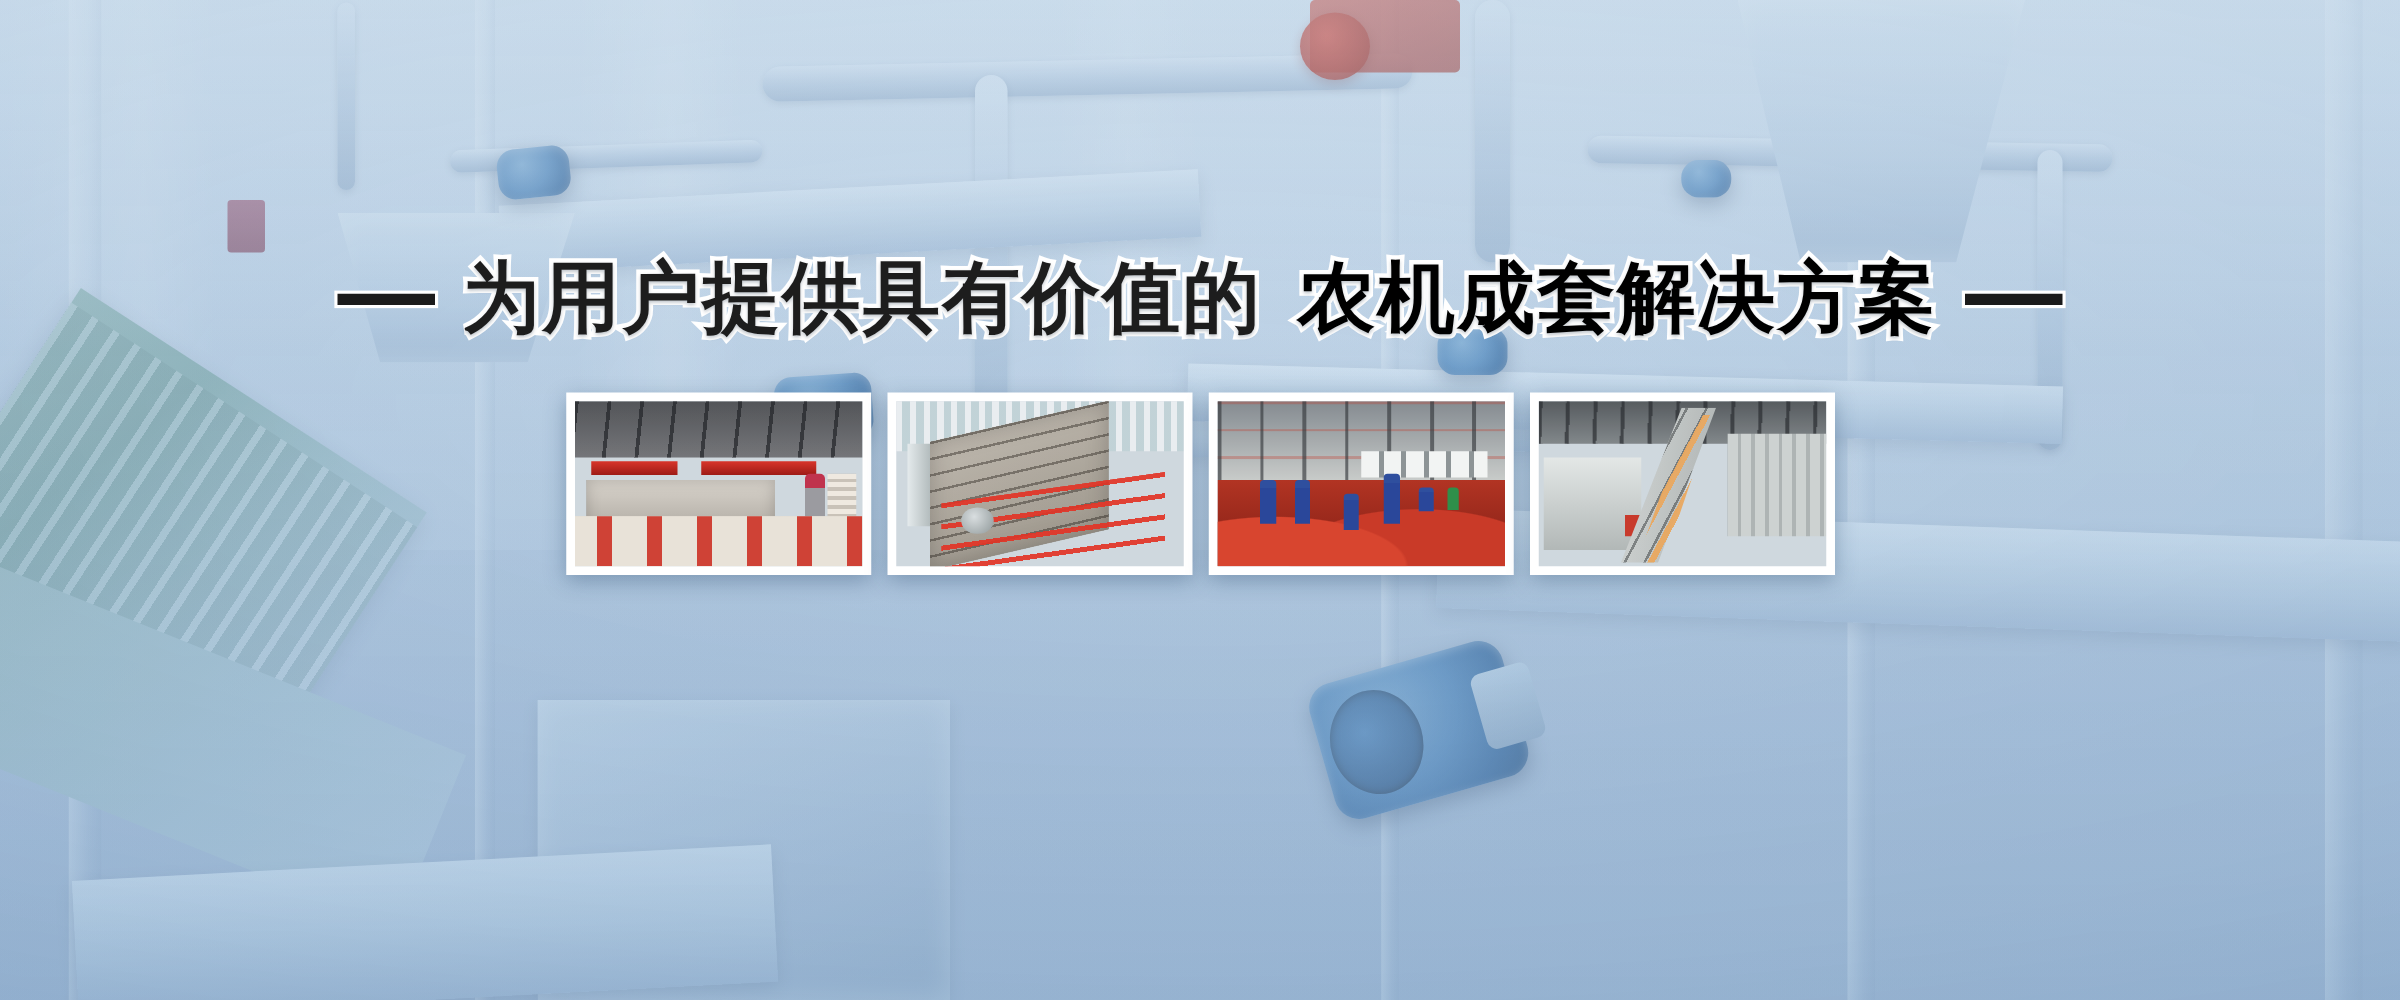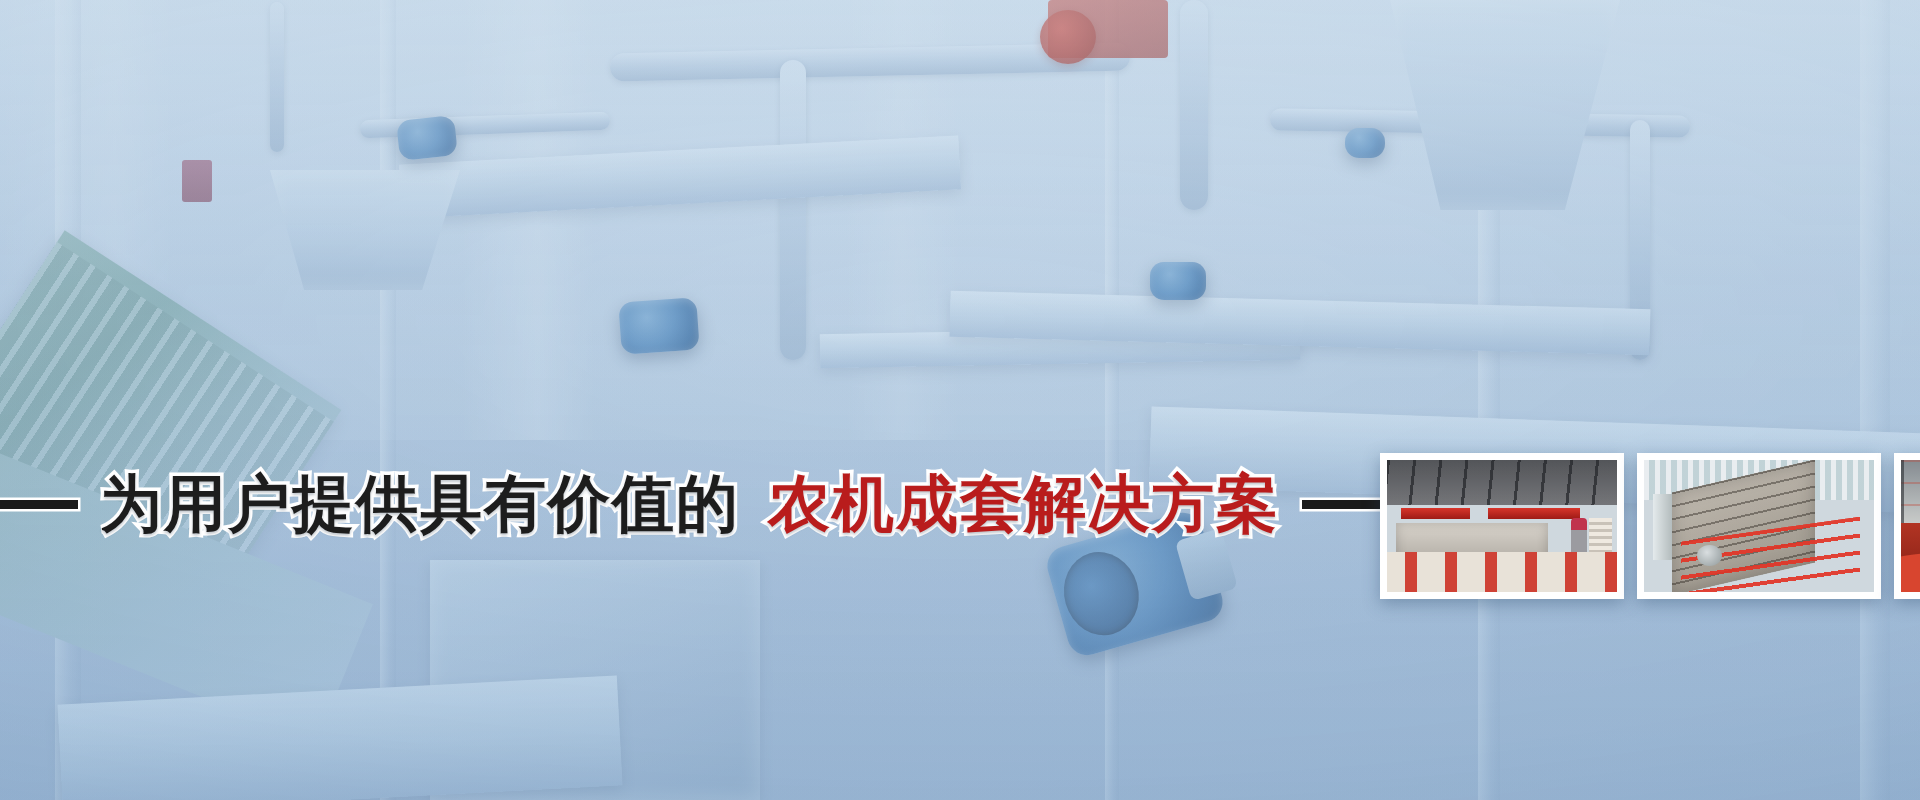--- a/index.html
+++ b/index.html
@@ -158,21 +158,21 @@
     mix-blend-mode: multiply;
   }
   .bg-veil {
     position:absolute; inset:0;
     background: linear-gradient(180deg, rgba(232,241,248,.42) 0%, rgba(222,234,245,.30) 35%, rgba(206,224,240,.34) 100%);
   }
 
   
   .content {
     position: absolute; inset: 0;
-    display: flex; flex-direction: row;
+    display: flex; flex-direction: column;
     align-items: center;
     padding-top: 208px;
   }
 
   
   .headline {
     display: flex; align-items: center; gap: 22px;
     white-space: nowrap;
   }
   .rule {
@@ -188,21 +188,21 @@
     line-height: 1;
     letter-spacing: 2px;
   }
   .h-dark {
     color: #1d1d1d;
     -webkit-text-stroke: 7px #ffffff;
     paint-order: stroke fill;
     text-shadow: 0 2px 3px rgba(40,60,80,.30);
   }
   .h-red {
-    color: #b91c1c;
+    color: #000000;
     -webkit-text-stroke: 7px #ffffff;
     paint-order: stroke fill;
     margin-left: 6px;
     text-shadow: 0 2px 3px rgba(40,60,80,.30);
   }
 
   
   .subtitle {
     margin-top: 18px;
     font-family: "Liberation Serif", "DejaVu Serif", serif;

